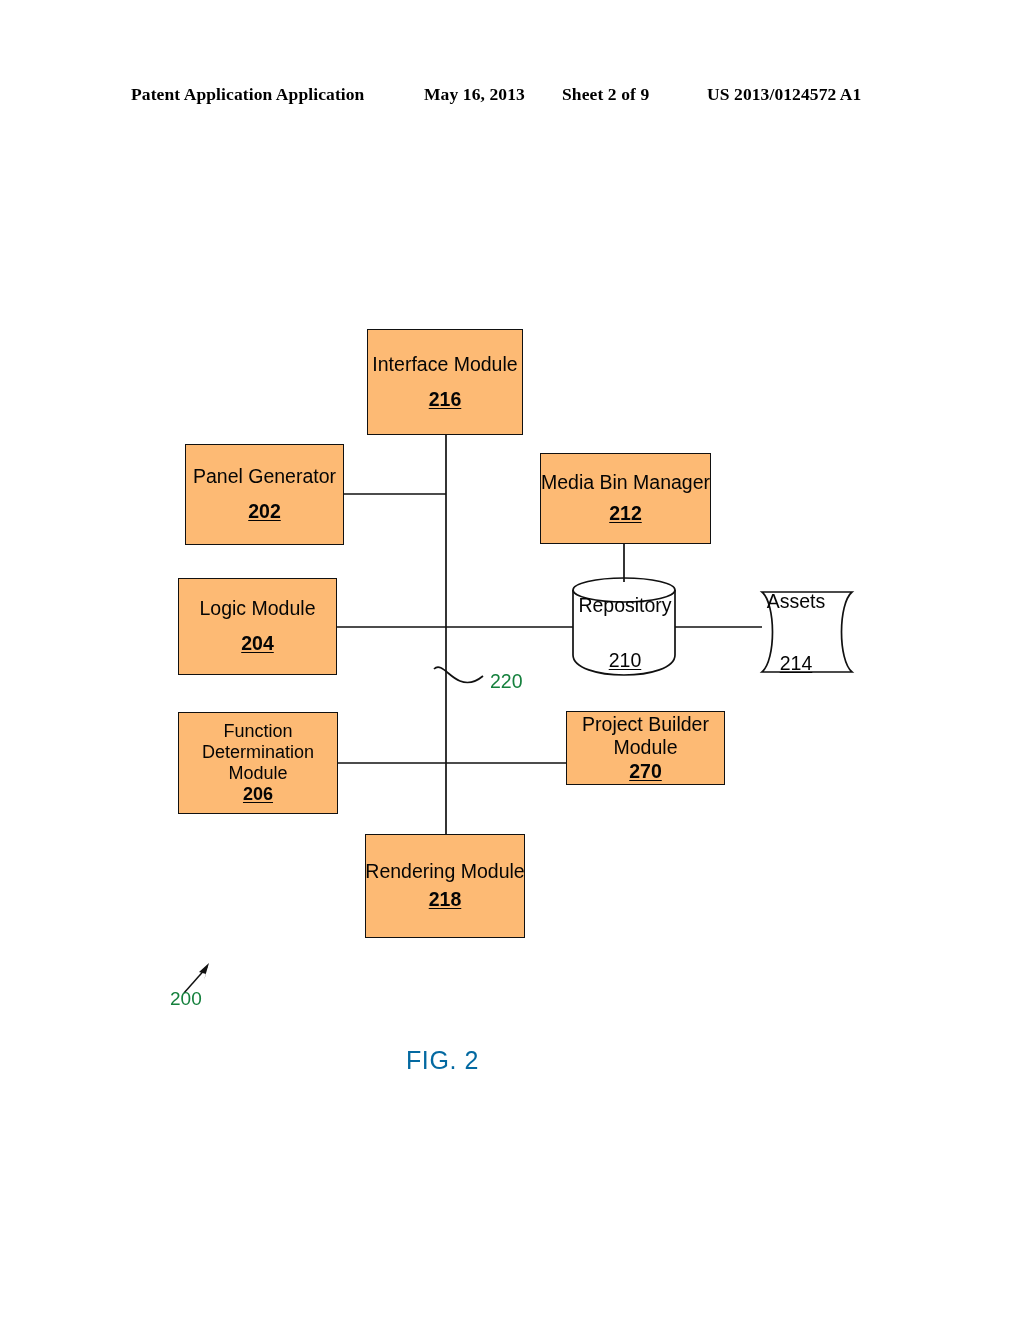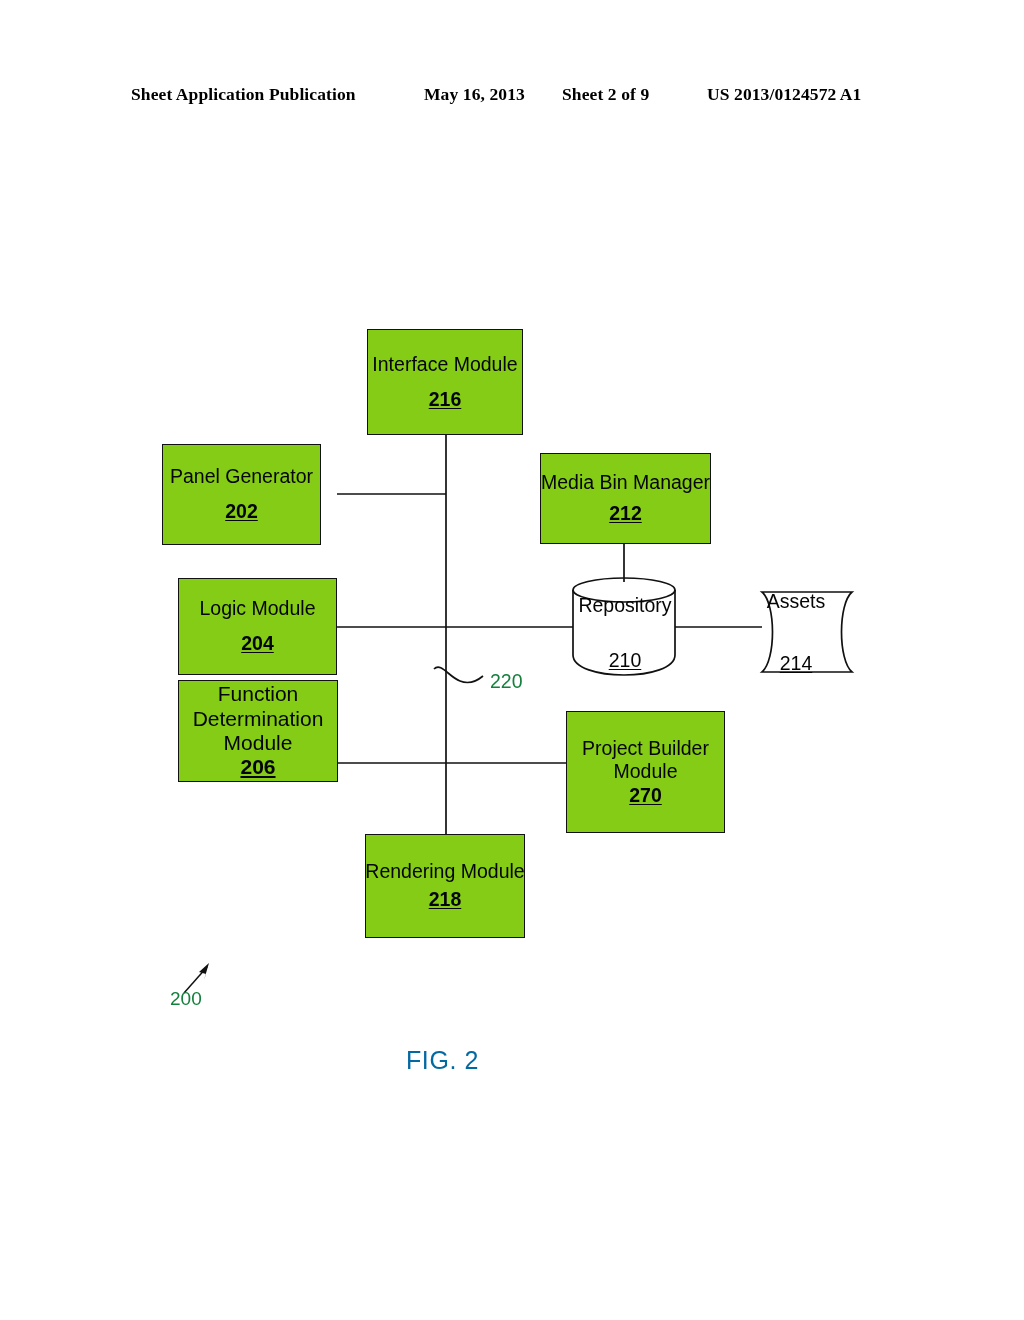--- a/index.html
+++ b/index.html
@@ -50,21 +50,21 @@
     width: 1024px;
     height: 1320px;
     overflow: visible;
   }
 
   
   .node {
     position: absolute;
     box-sizing: border-box;
     border: 1.6px solid #111111;
-    background: #84cc16;
+    background: #fdba74;
     display: flex;
     flex-direction: column;
     align-items: center;
     justify-content: center;
     font-size: 19.5px;
     line-height: 1.32;
     text-align: center;
     color: #050505;
     z-index: 3;
   }
@@ -72,29 +72,29 @@
   .node .ref {
     display: block;
     text-decoration: underline;
     text-underline-offset: 2px;
     white-space: nowrap;
     font-weight: bold;
   }
 
   #node-interface      { left: 367px; top: 329px; width: 156px; height: 106px; }
   #node-interface .ln  { margin-bottom: 9px; }
-  #node-panel          { left: 162px; top: 444px; width: 159px; height: 101px; }
+  #node-panel          { left: 185px; top: 444px; width: 159px; height: 101px; }
   #node-panel .ln      { margin-bottom: 9px; }
   #node-mediabin       { left: 540px; top: 453px; width: 171px; height: 91px; }
   #node-mediabin .ln   { margin-bottom: 5px; }
   #node-logic          { left: 178px; top: 578px; width: 159px; height: 97px; }
   #node-logic .ln      { margin-bottom: 9px; }
-  #node-function       { left: 178px; top: 680px; width: 160px; height: 102px;
-                         font-size: 21px; line-height: 1.16; }
-  #node-project        { left: 566px; top: 711px; width: 159px; height: 122px;
+  #node-function       { left: 178px; top: 712px; width: 160px; height: 102px;
+                         font-size: 18px; line-height: 1.16; }
+  #node-project        { left: 566px; top: 711px; width: 159px; height: 74px;
                          line-height: 1.2; }
   #node-render         { left: 365px; top: 834px; width: 160px; height: 104px; }
   #node-render .ln     { margin-bottom: 2px; }
 
   
   .shape-label {
     position: absolute;
     display: flex;
     flex-direction: column;
     align-items: center;
@@ -132,21 +132,21 @@
     font-size: 25px;
     letter-spacing: 0.6px;
     color: #0369a1;
     white-space: nowrap;
   }
 </style>
 </head>
 <body>
 
 <div class="page-header">
-  <span class="hdr-pub">Sheet Application Publication</span>
+  <span class="hdr-pub">Patent Application Application</span>
   <span class="hdr-date">May 16, 2013</span>
   <span class="hdr-sheet">Sheet 2 of 9</span>
   <span class="hdr-num">US 2013/0124572 A1</span>
 </div>
 
 <div class="figure">
 
   <svg viewBox="0 0 1024 1320">
     <g fill="none" stroke="#111111" stroke-width="1.7" stroke-linecap="butt">
 

